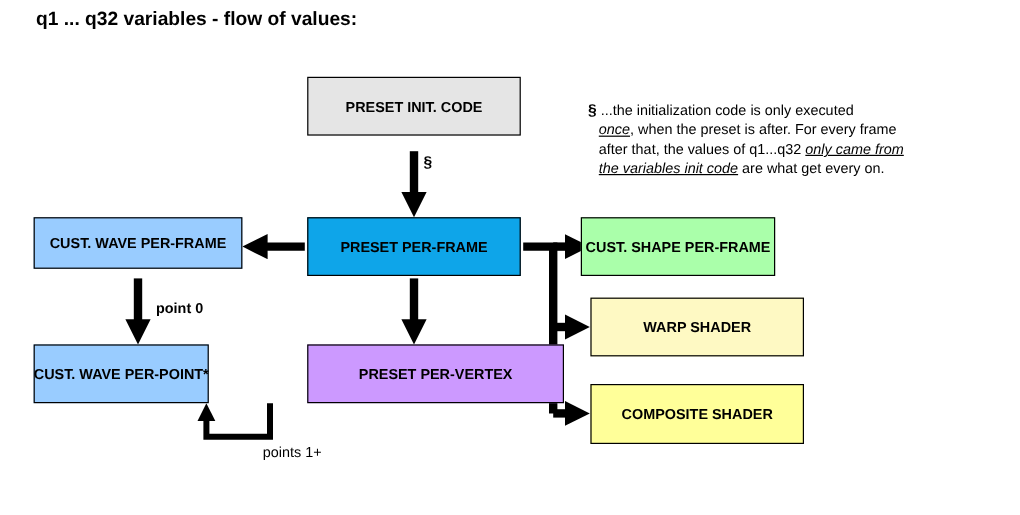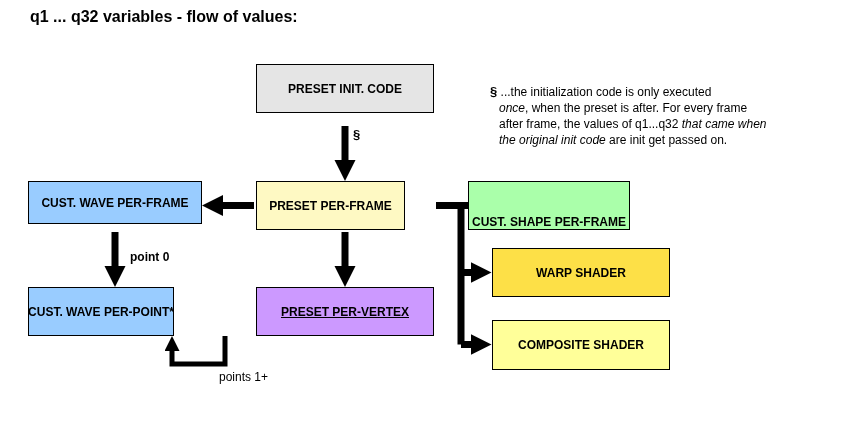--- a/index.html
+++ b/index.html
@@ -6,21 +6,21 @@
   html, body { margin: 0; padding: 0; background: #ffffff; }
   body { font-family: "Liberation Sans", sans-serif; color: #000; }
   .canvas { position: relative; width: 850px; height: 429px; background: #ffffff; overflow: hidden; }
   .title { position: absolute; left: 30px; top: 8px; font-size: 16px; font-weight: bold; white-space: nowrap; }
   .node { position: absolute; border: 1.5px solid #000; display: flex; align-items: center; justify-content: center; text-align: center; }
   .node-label { font-size: 12px; font-weight: bold; white-space: nowrap; }
   .edge-label { position: absolute; font-size: 12px; white-space: nowrap; }
   .section-sym { font-weight: bold; font-size: 13px; }
   .note { position: absolute; left: 490px; top: 84px; width: 322px; font-size: 12px; line-height: 16px; }
   .note .indent { margin-left: 9px; }
-  .note i { font-style: italic; }
+  .note i { font-style: italic; text-decoration: underline; }
   .arrows { position: absolute; left: 0; top: 0; pointer-events: none; }
 </style>
 </head>
 <body>
 
 <div class="canvas">
 
   <div class="title">q1 ... q32 variables - flow of values:</div>
 
   <svg class="arrows" width="850" height="429" viewBox="0 0 850 429">
@@ -41,48 +41,48 @@
   </svg>
 
   <div class="node" style="left: 256px; top: 64px; width: 178px; height: 49px; background-color: #e5e5e5;">
     <span class="node-label">PRESET INIT. CODE</span>
   </div>
 
   <div class="node" style="left: 28px; top: 181px; width: 174px; height: 43px; background-color: rgb(153, 204, 255);">
     <span class="node-label">CUST. WAVE PER-FRAME</span>
   </div>
 
-  <div class="node" style="left: 256px; top: 181px; width: 149px; height: 49px; background-color: #fef9c3;">
+  <div class="node" style="left: 256px; top: 181px; width: 178px; height: 49px; background-color: #0ea5e9;">
     <span class="node-label">PRESET PER-FRAME</span>
   </div>
 
-  <div class="node" style="left: 468px; top: 181px; width: 162px; height: 49px; background-color: rgb(170, 255, 170); align-items: flex-end;">
+  <div class="node" style="left: 484px; top: 181px; width: 162px; height: 49px; background-color: rgb(170, 255, 170);">
     <span class="node-label">CUST. SHAPE PER-FRAME</span>
   </div>
 
-  <div class="node" style="left: 492px; top: 248px; width: 178px; height: 49px; background-color: #fde047;">
+  <div class="node" style="left: 492px; top: 248px; width: 178px; height: 49px; background-color: #fef9c3;">
     <span class="node-label">WARP SHADER</span>
   </div>
 
   <div class="node" style="left: 28px; top: 287px; width: 146px; height: 49px; background-color: rgb(153, 204, 255);">
     <span class="node-label">CUST. WAVE PER-POINT*</span>
   </div>
 
-  <div class="node" style="left: 256px; top: 287px; width: 178px; height: 49px; background-color: rgb(204, 153, 255); text-decoration: underline;">
+  <div class="node" style="left: 256px; top: 287px; width: 214px; height: 49px; background-color: rgb(204, 153, 255);">
     <span class="node-label">PRESET PER-VERTEX</span>
   </div>
 
   <div class="node" style="left: 492px; top: 320px; width: 178px; height: 50px; background-color: rgb(255, 255, 153);">
     <span class="node-label">COMPOSITE SHADER</span>
   </div>
 
   <span class="edge-label section-sym" style="left:353px; top:127px;">§</span>
   <span class="edge-label" style="left:130px; top:250px;font-weight:bold;">point 0</span>
   <span class="edge-label" style="left:176px; top:370px;padding-left:43px;">points 1+</span>
 
   <div class="note">
     <div class="note-line"><span class="section-sym">§</span> <span>...the initialization code is only executed</span></div>
     <div class="note-line indent"><i>once</i><span>, when the preset is after.  For every frame</span></div>
-    <div class="note-line indent"><span>after frame, the values of q1...q32 </span><i>that came when</i></div>
-    <div class="note-line indent"><i>the original init code</i><span> are init get passed on.</span></div>
+    <div class="note-line indent"><span>after that, the values of q1...q32 </span><i>only came from</i></div>
+    <div class="note-line indent"><i>the variables init code</i><span> are what get every on.</span></div>
   </div>
 
 </div>
 
 </body></html>

